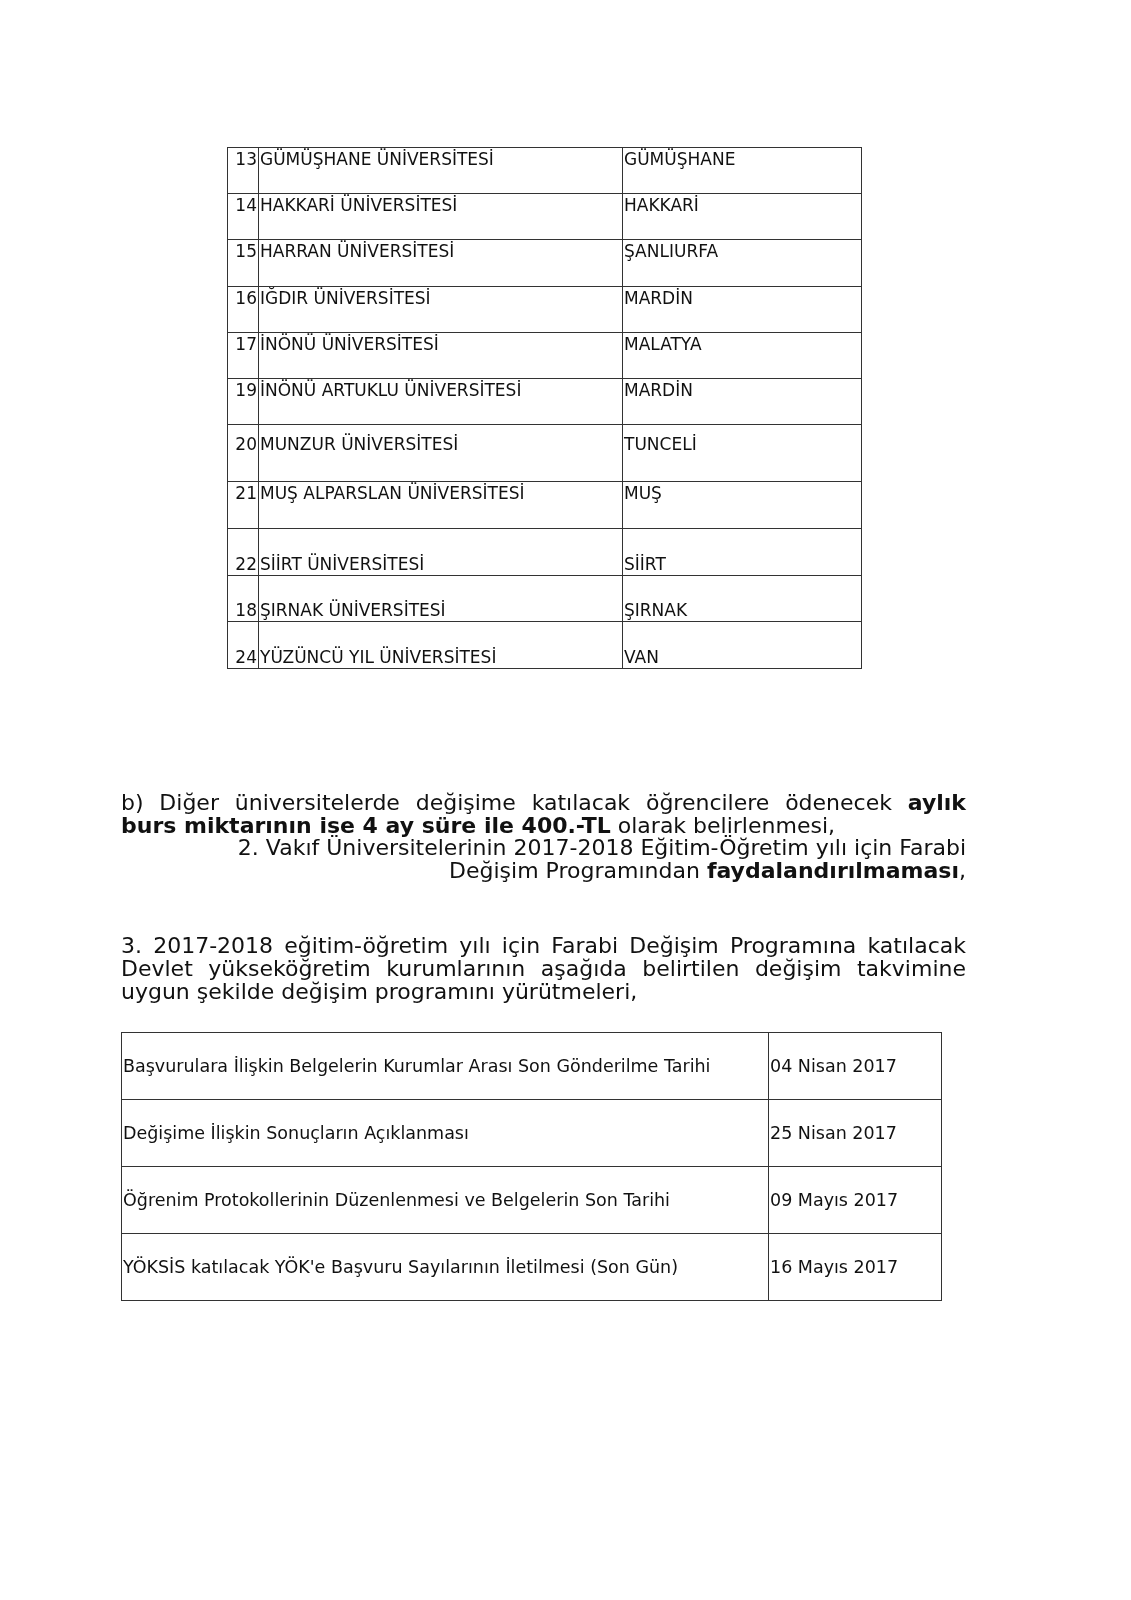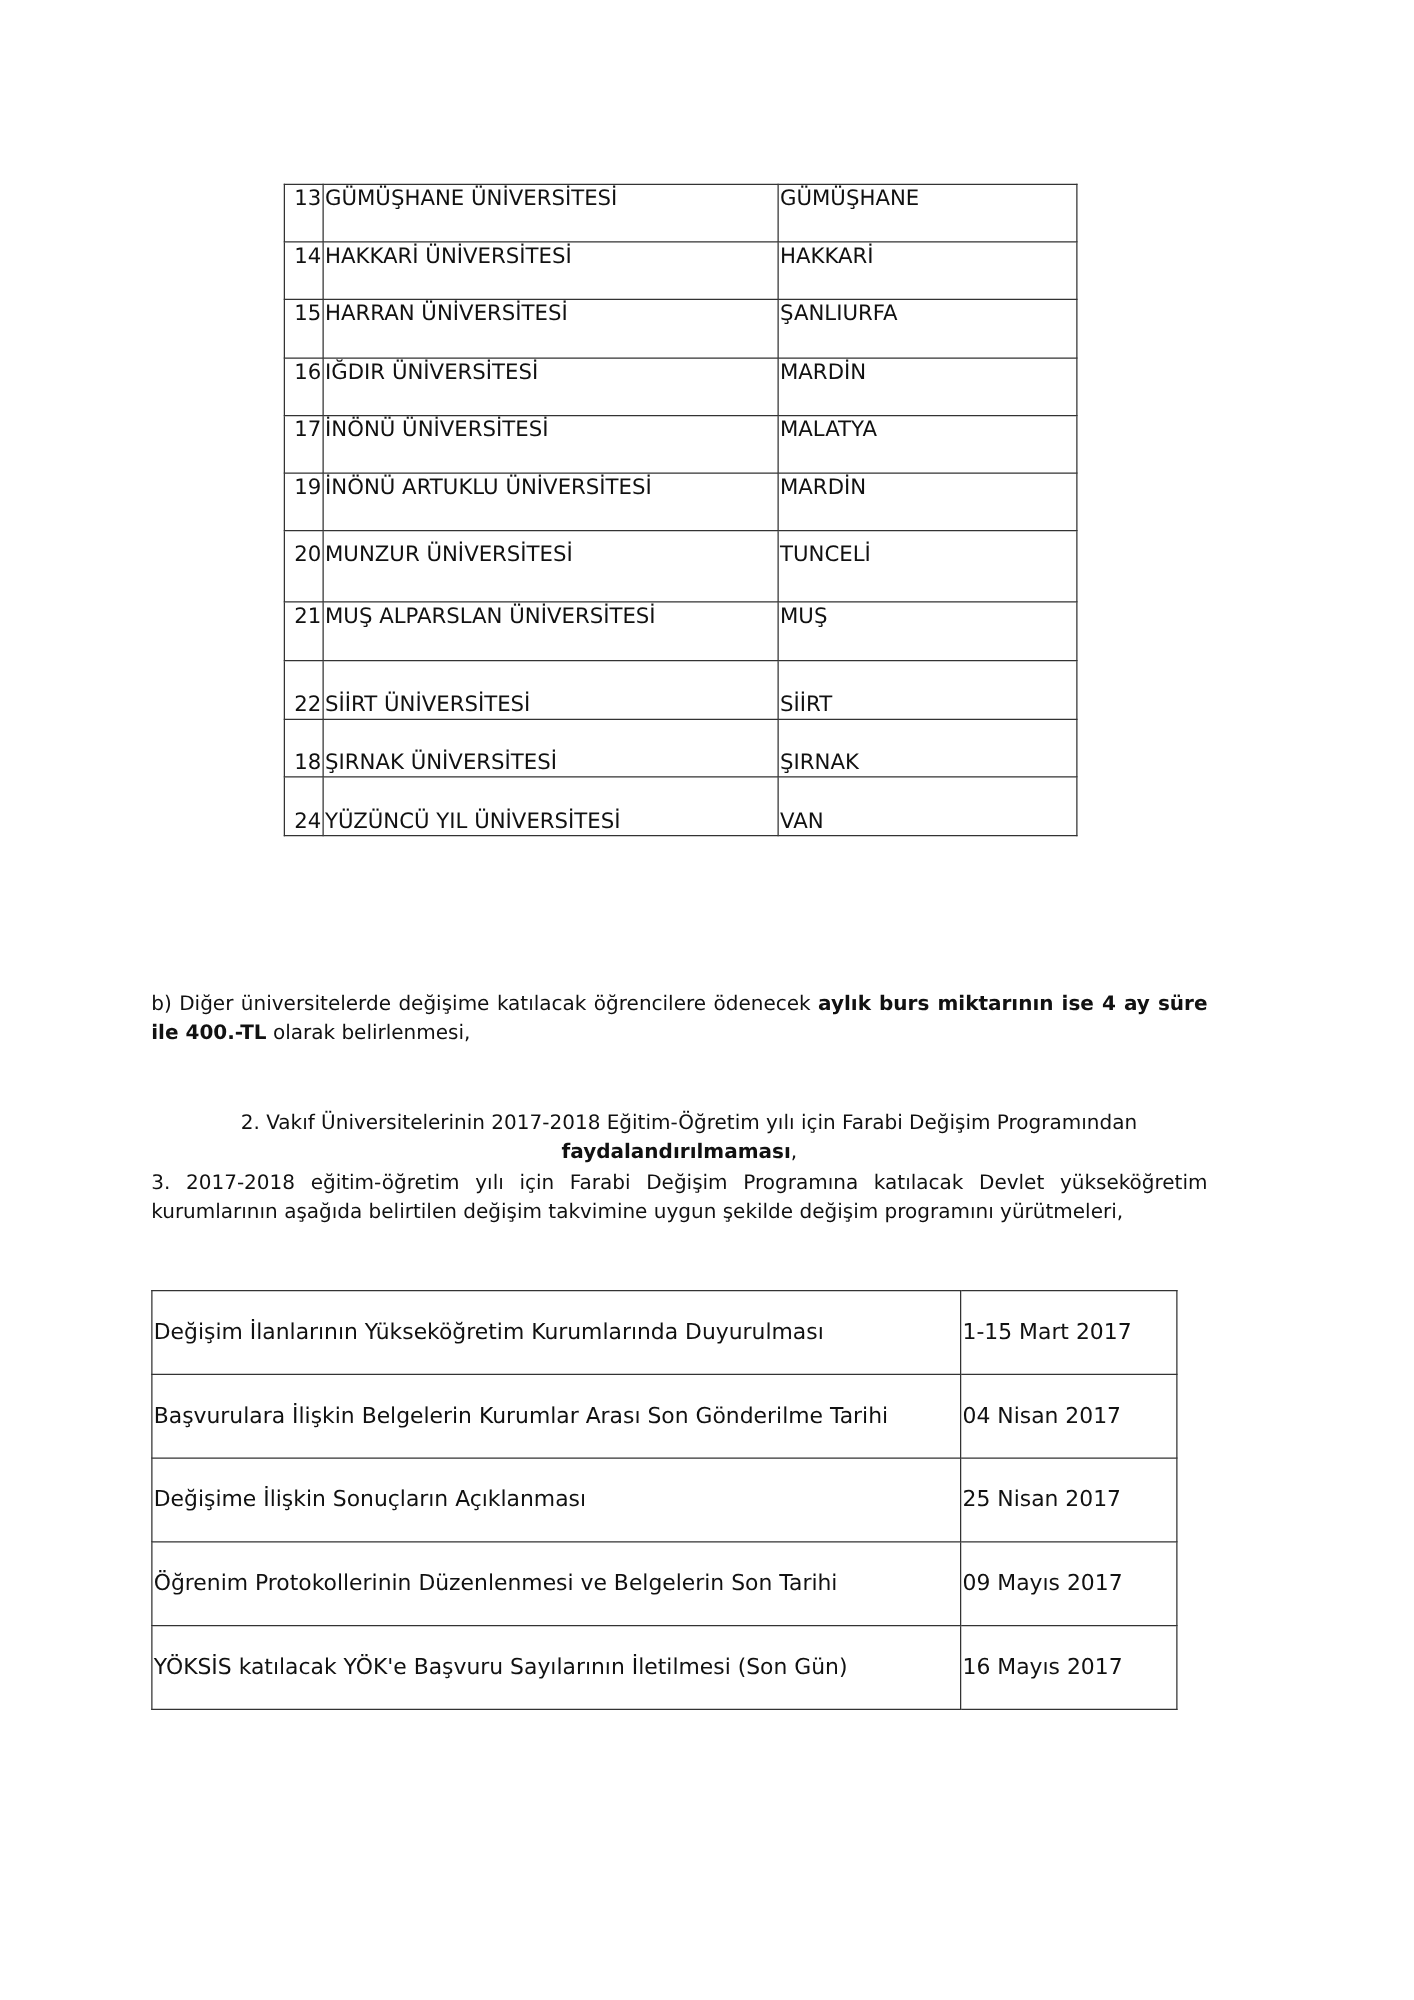--- a/index.html
+++ b/index.html
@@ -14,21 +14,21 @@
   }
   .uni-table td {
     border: 1.5px solid #333; padding: 0; vertical-align: top;
     line-height: 22px; white-space: nowrap; overflow: hidden;
   }
   .uni-table td.num { text-align: right; padding-right: 1px; margin-top: 24px; }
   .uni-table td.name, .uni-table td.city { padding-left: 1px; }
   .uni-table tr.bottom-text td { vertical-align: bottom; }
   .para {
     position: absolute; left: 121px; width: 845px;
-    font-size: 16px; line-height: 23px; text-align: justify;
+    font-size: 22px; line-height: 23px; text-align: justify;
     margin: 0;
   }
   .para b { font-weight: bold; }
   .cal-table {
     position: absolute; left: 121px; top: 1032px; width: 820px;
     border-collapse: collapse; table-layout: fixed;
     font-size: 17.5px;
   }
   .cal-table td {
     border: 1.5px solid #333; height: 66px; padding: 0 0 0 1px;
@@ -100,38 +100,34 @@
       <td class="name">YÜZÜNCÜ YIL ÜNİVERSİTESİ</td>
       <td class="city">VAN</td>
     </tr>
   </tbody>
 </table>
 
 <p class="para" style="top:791px">
   <span>b) Diğer üniversitelerde değişime katılacak öğrencilere ödenecek </span><b>aylık burs miktarının ise 4 ay süre ile 400.-TL</b><span> olarak belirlenmesi,</span>
 </p>
 
-<p class="para" style="top:863px; text-align:center; white-space:pre-wrap">
+<p class="para" style="top:813px; text-align:right; white-space:pre-wrap">
   <span> 2. Vakıf Üniversitelerinin 2017-2018 Eğitim-Öğretim yılı için Farabi Değişim Programından </span><b>faydalandırılmaması</b><span>,</span>
 </p>
 
 <p class="para" style="top:934px">
   <span> 3. 2017-2018 eğitim-öğretim yılı için Farabi Değişim Programına katılacak Devlet yükseköğretim kurumlarının aşağıda belirtilen değişim takvimine uygun şekilde değişim programını yürütmeleri,</span>
 </p>
 
 <table class="cal-table">
   <colgroup>
       <col style="width:647px">
       <col style="width:173px">
     </colgroup>
   <tbody>
-    <tr>
-      <td>Değişim İlanlarının Yükseköğretim Kurumlarında Duyurulması</td>
-      <td>1-15 Mart 2017</td>
-    </tr>
     <tr>
       <td>Başvurulara İlişkin Belgelerin Kurumlar Arası Son Gönderilme Tarihi</td>
       <td>04 Nisan 2017</td>
     </tr>
     <tr>
       <td>Değişime İlişkin Sonuçların Açıklanması</td>
       <td>25 Nisan 2017</td>
     </tr>
     <tr>
       <td>Öğrenim Protokollerinin Düzenlenmesi ve Belgelerin Son Tarihi</td>

